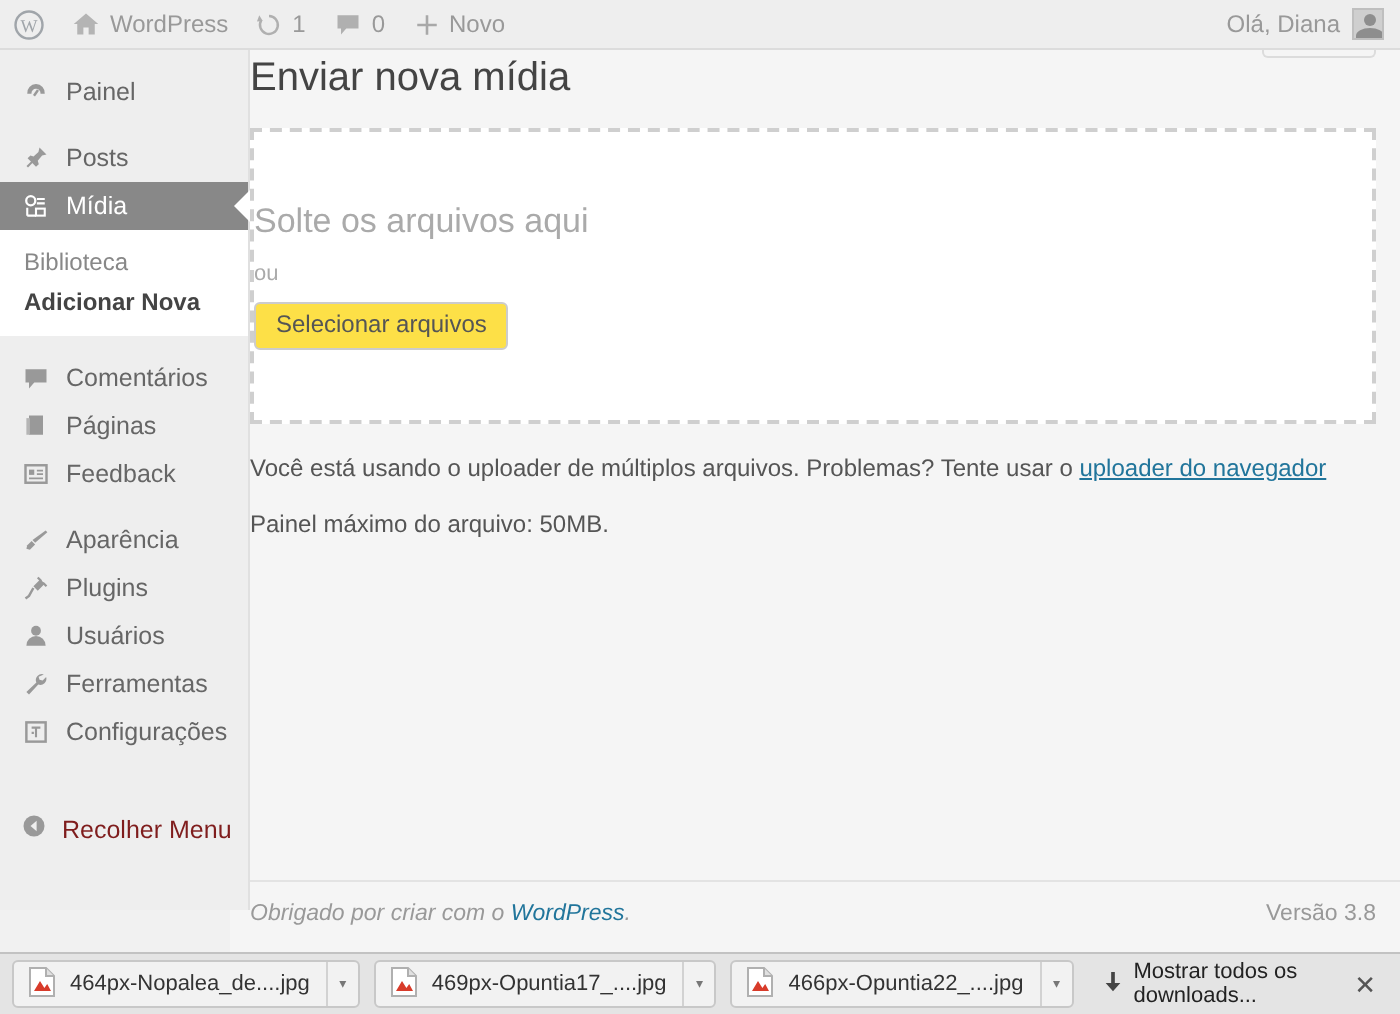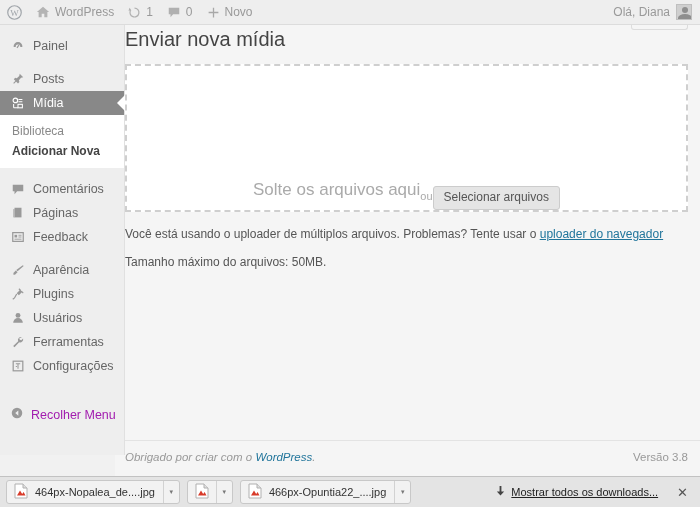--- a/index.html
+++ b/index.html
@@ -142,21 +142,21 @@
     font-weight: bold;
   }
   .collapse {
     position: absolute;
     left: 0; bottom: 32px;
     display: flex;
     align-items: center;
     gap: 7px;
     padding-left: 10px;
     font-size: 12.5px;
-    color: #a21caf;
+    color: #7f1d1d;
     cursor: pointer;
     justify-content: space-between;
   }
 
   
   #content {
     position: absolute;
     top: 8px; left: 115px;
     width: 585px;
     height: 451px;
@@ -186,39 +186,39 @@
     color: #444;
     line-height: 26px;
   }
 
   #dropzone {
     height: 148px;
     background: #ffffff;
     border: 2px dashed #cfcfcf;
     box-sizing: border-box;
     display: flex;
-    flex-direction: row;
-    align-items: flex-end;
+    flex-direction: column;
+    align-items: flex-start;
     justify-content: center;
     margin-bottom: 14px;
   }
   #drop-title {
     font-size: 17px;
     color: #aaaaaa;
     font-weight: normal;
     margin: 0 0 10px 0;
   }
   #drop-or {
     font-size: 11px;
     color: #aaaaaa;
     margin-bottom: 8px;
   }
   #select-files {
     font-family: "Liberation Sans", sans-serif;
-    background: #e5e5e5;
+    background: #fde047;
     border: 1px solid #cccccc;
     border-radius: 3px;
     color: #555;
     font-size: 12px;
     padding: 3px 10px 4px 10px;
     cursor: pointer;
     line-height: 15px;
   }
 
   .note {
@@ -301,21 +301,21 @@
   }
   #dl-spacer { flex: 1 1 auto; }
   #show-all {
     display: flex;
     align-items: center;
     gap: 5px;
     font-size: 11px;
     color: #222;
     cursor: pointer;
   }
-  #show-all .lbl { text-decoration: underline; }
+  #show-all .lbl { }
   #dl-close {
     font-size: 13px;
     color: #555;
     padding: 0 6px 0 12px;
     cursor: pointer;
     line-height: 13px;
   }
 </style>
 </head>
 <body>
@@ -525,21 +525,21 @@
     <div id="dropzone">
       <div id="drop-title">Solte os arquivos aqui</div>
       <div id="drop-or">ou</div>
       <button id="select-files">Selecionar arquivos</button>
     </div>
 
     <p class="note">
       <span>Você está usando o uploader de múltiplos arquivos. Problemas? Tente usar o </span><a href="#">uploader do navegador</a>
     </p>
 
-    <p class="note">Tamanho máximo do arquivos: 50MB.</p>
+    <p class="note">Painel máximo do arquivo: 50MB.</p>
   </div>
 
   <div id="footer">
     <span><span>Obrigado por criar com o </span><a href="#">WordPress</a><span>.</span></span>
     <span class="spacer"></span>
     <span class="version">Versão 3.8</span>
   </div>
 
   <div id="downloadbar">
 
@@ -556,20 +556,21 @@
     </div>
 
     <div class="dl-item">
       <span class="dl-file-icon">
         <svg width="14" height="16" viewBox="0 0 14 16">
             <path d="M1 1 L9 1 L13 5 L13 15 L1 15 Z" fill="#ffffff" stroke="#b0b0b0" stroke-width="1"></path>
             <path d="M9 1 L9 5 L13 5" fill="#e0e0e0" stroke="#b0b0b0" stroke-width="1"></path>
             <path d="M3 12.5 L6 7.5 L8.2 11 L9.6 9 L11.5 12.5 Z" fill="#d83b2a"></path>
           </svg>
       </span>
+      <span class="dl-name">469px-Opuntia17_....jpg</span>
       <span class="dl-caret">▾</span>
     </div>
 
     <div class="dl-item">
       <span class="dl-file-icon">
         <svg width="14" height="16" viewBox="0 0 14 16">
             <path d="M1 1 L9 1 L13 5 L13 15 L1 15 Z" fill="#ffffff" stroke="#b0b0b0" stroke-width="1"></path>
             <path d="M9 1 L9 5 L13 5" fill="#e0e0e0" stroke="#b0b0b0" stroke-width="1"></path>
             <path d="M3 12.5 L6 7.5 L8.2 11 L9.6 9 L11.5 12.5 Z" fill="#d83b2a"></path>
           </svg>

